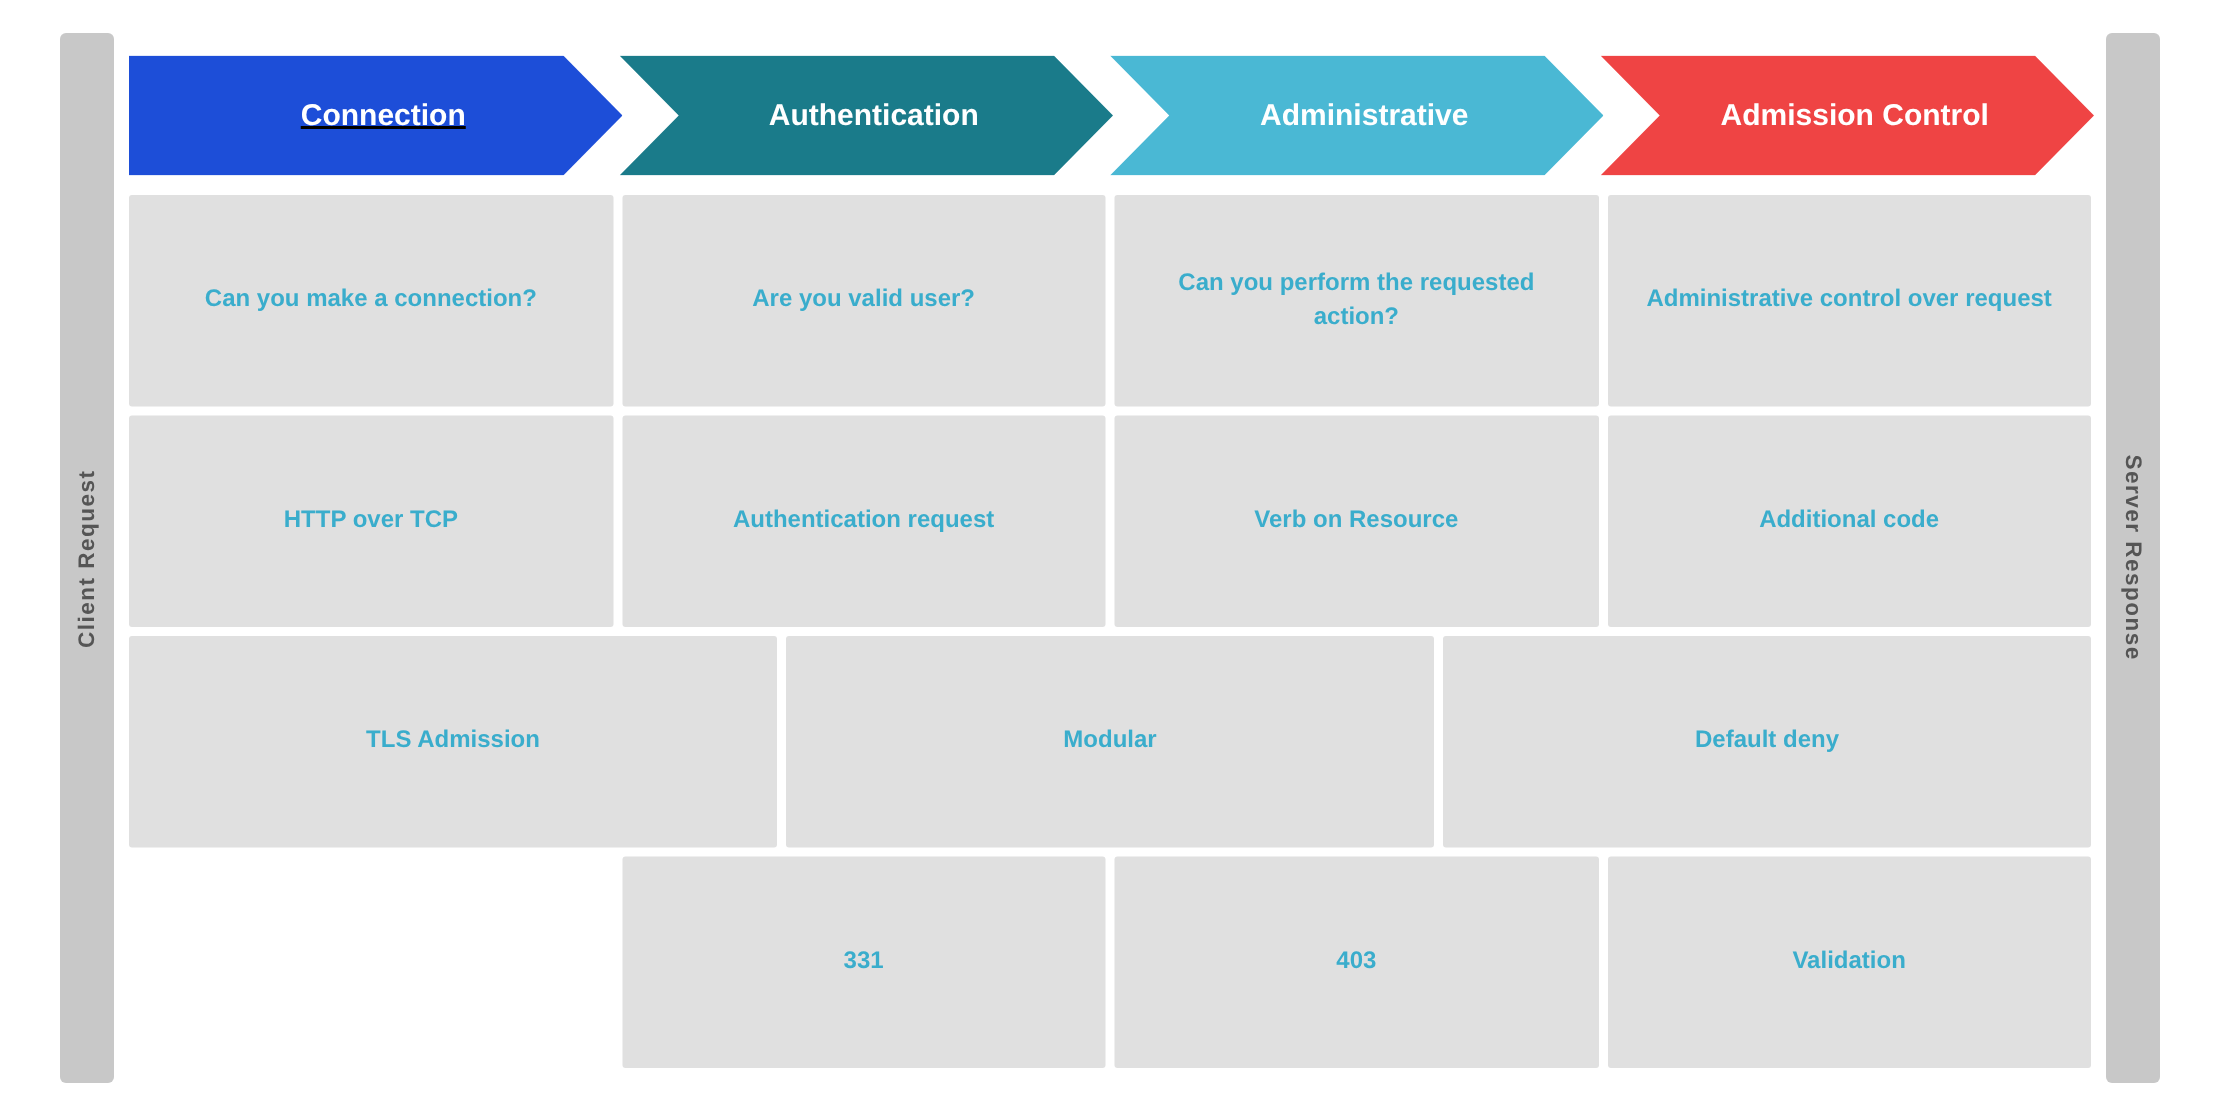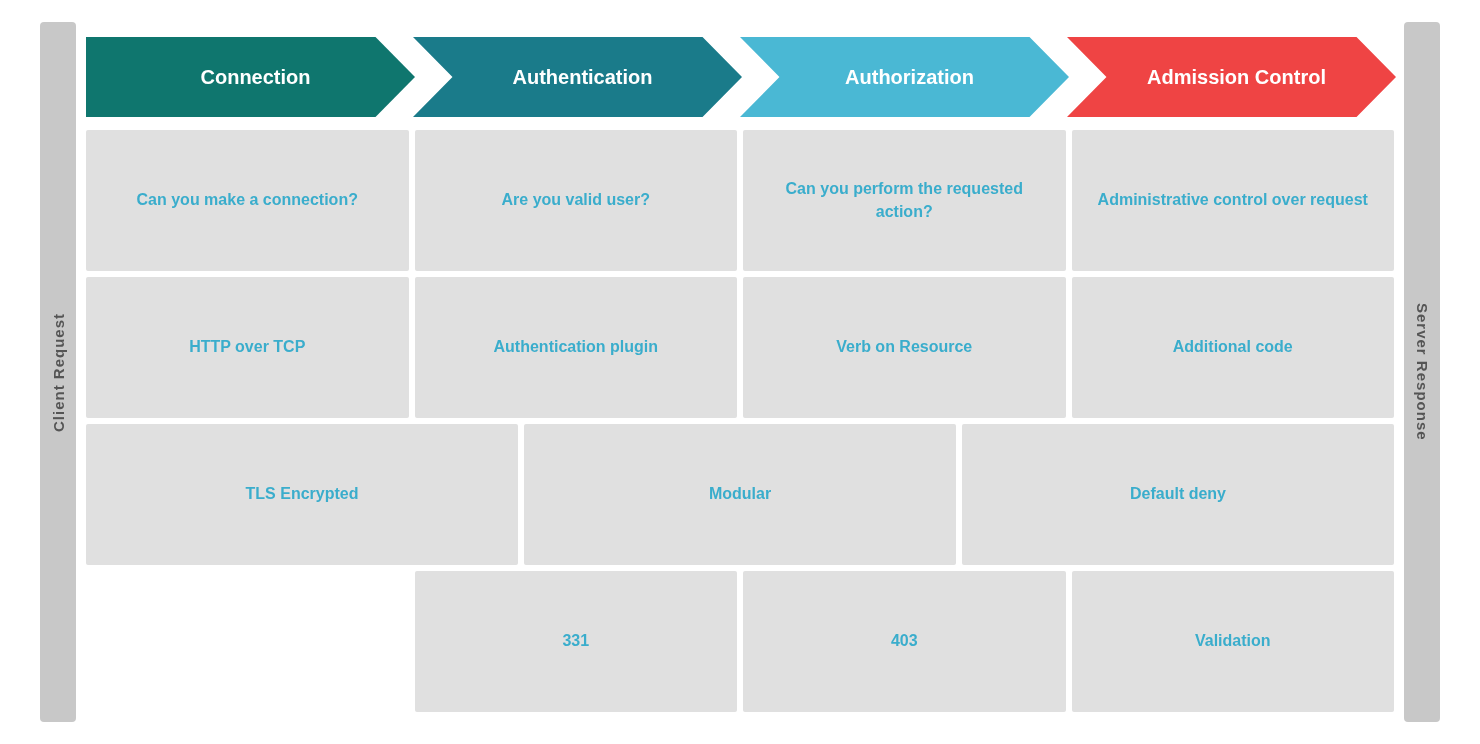--- a/index.html
+++ b/index.html
@@ -70,21 +70,22 @@
       flex: 1;
       position: relative;
       clip-path: polygon(0% 0%, 88% 0%, 100% 50%, 88% 100%, 0% 100%, 12% 50%);
       margin-right: -2px;
     }
     .arrow-item:first-child {
       clip-path: polygon(0% 0%, 88% 0%, 100% 50%, 88% 100%, 0% 100%);
     }
 
     .arrow-item.light-blue {
-      background: #0f766e;
+      background: #1d4ed8;
+      text-decoration: underline;
     }
     .arrow-item.dark-teal {
       background: #1a7b8a;
     }
     .arrow-item.medium-blue {
       background: #4ab8d4;
     }
     .arrow-item.dark-blue {
       background: #ef4444;
     }
@@ -147,21 +148,21 @@
   <div class="main-content">
 
     <div class="arrow-row">
       <div class="arrow-item light-blue">
         <span class="arrow-label">Connection</span>
       </div>
       <div class="arrow-item dark-teal">
         <span class="arrow-label">Authentication</span>
       </div>
       <div class="arrow-item medium-blue">
-        <span class="arrow-label">Authorization</span>
+        <span class="arrow-label">Administrative</span>
       </div>
       <div class="arrow-item dark-blue">
         <span class="arrow-label">Admission Control</span>
       </div>
     </div>
 
     <div class="grid-section">
 
       <div class="grid-row">
         <div class="grid-cell">
@@ -176,33 +177,33 @@
         <div class="grid-cell">
             <span>Administrative control over request</span>
           </div>
       </div>
 
       <div class="grid-row">
         <div class="grid-cell">
             <span>HTTP over TCP</span>
           </div>
         <div class="grid-cell">
-            <span>Authentication plugin</span>
+            <span>Authentication request</span>
           </div>
         <div class="grid-cell">
             <span>Verb on Resource</span>
           </div>
         <div class="grid-cell">
             <span>Additional code</span>
           </div>
       </div>
 
       <div class="grid-row">
         <div class="grid-cell">
-            <span>TLS Encrypted</span>
+            <span>TLS Admission</span>
           </div>
         <div class="grid-cell">
             <span>Modular</span>
           </div>
         <div class="grid-cell">
             <span>Default deny</span>
           </div>
       </div>
 
       <div class="grid-row">

